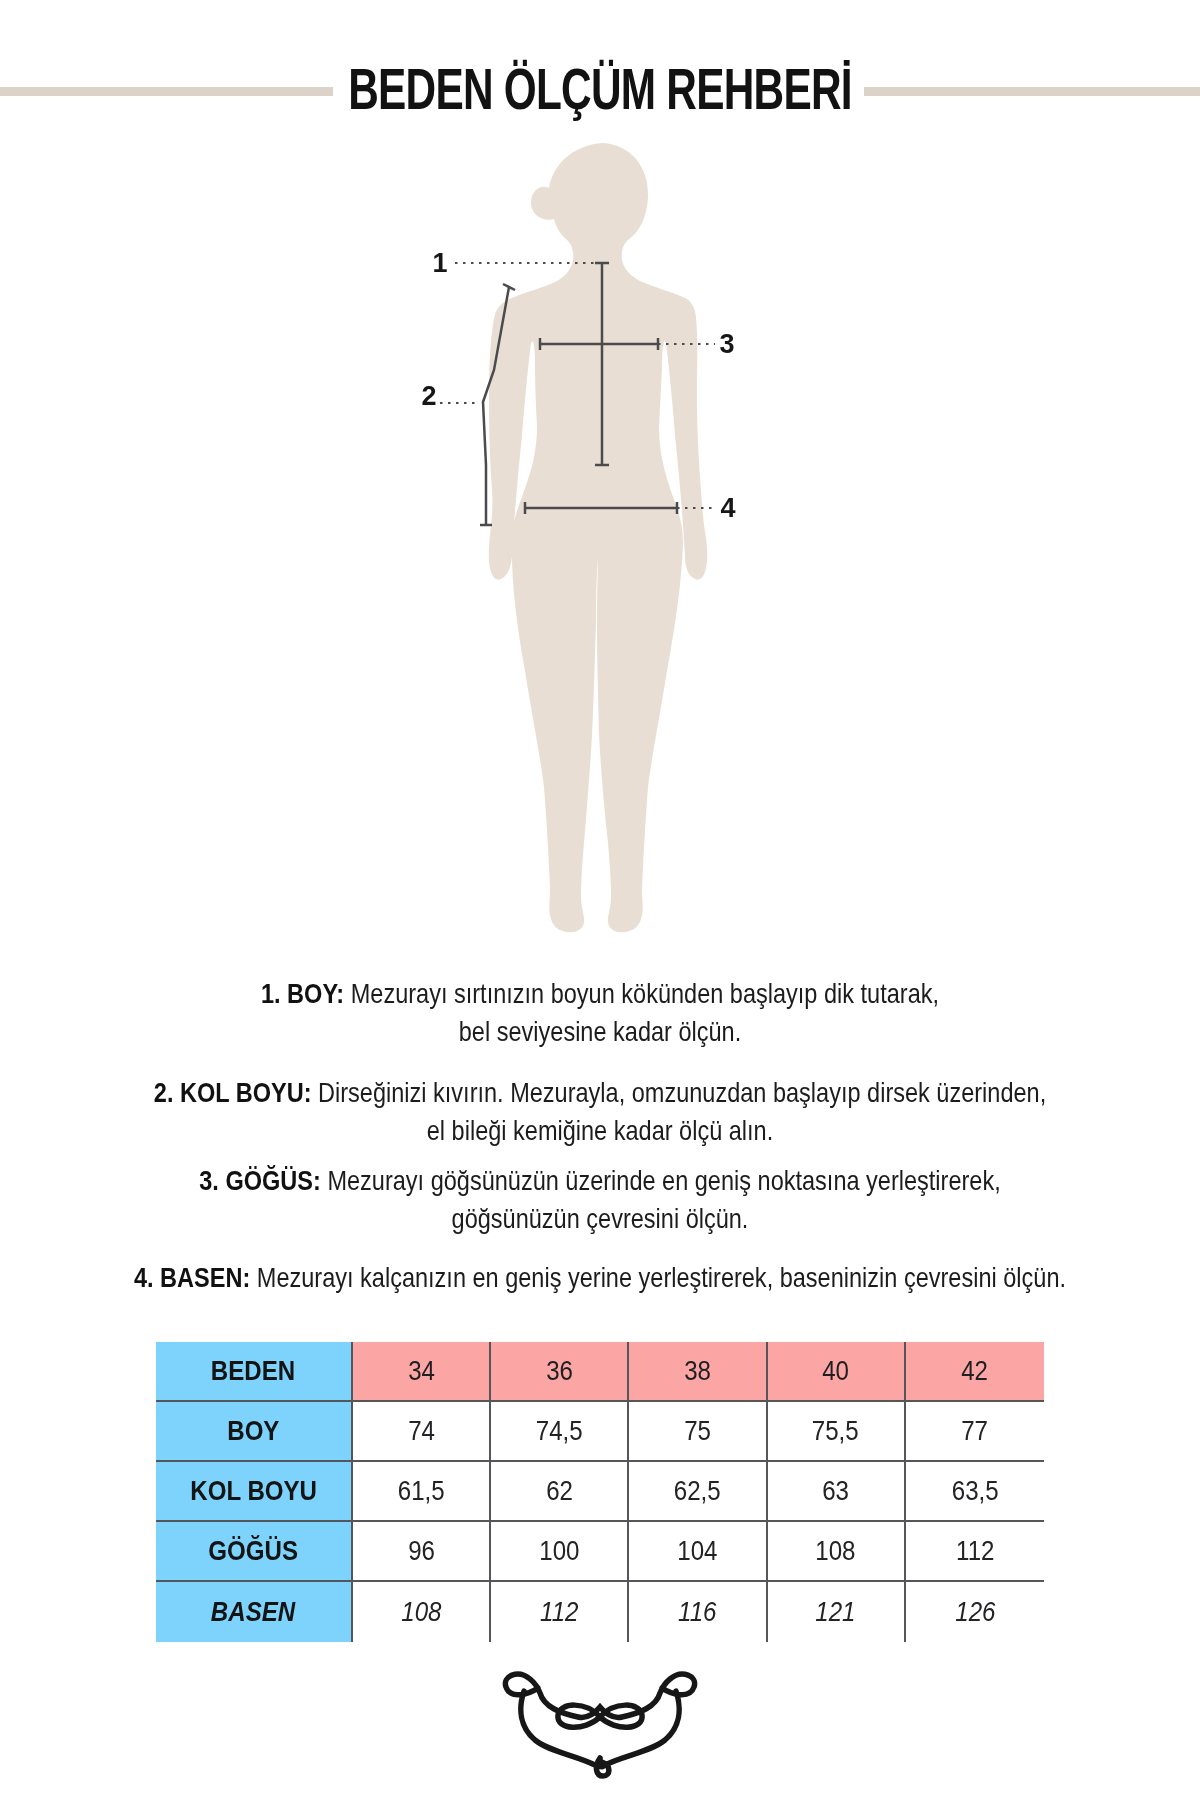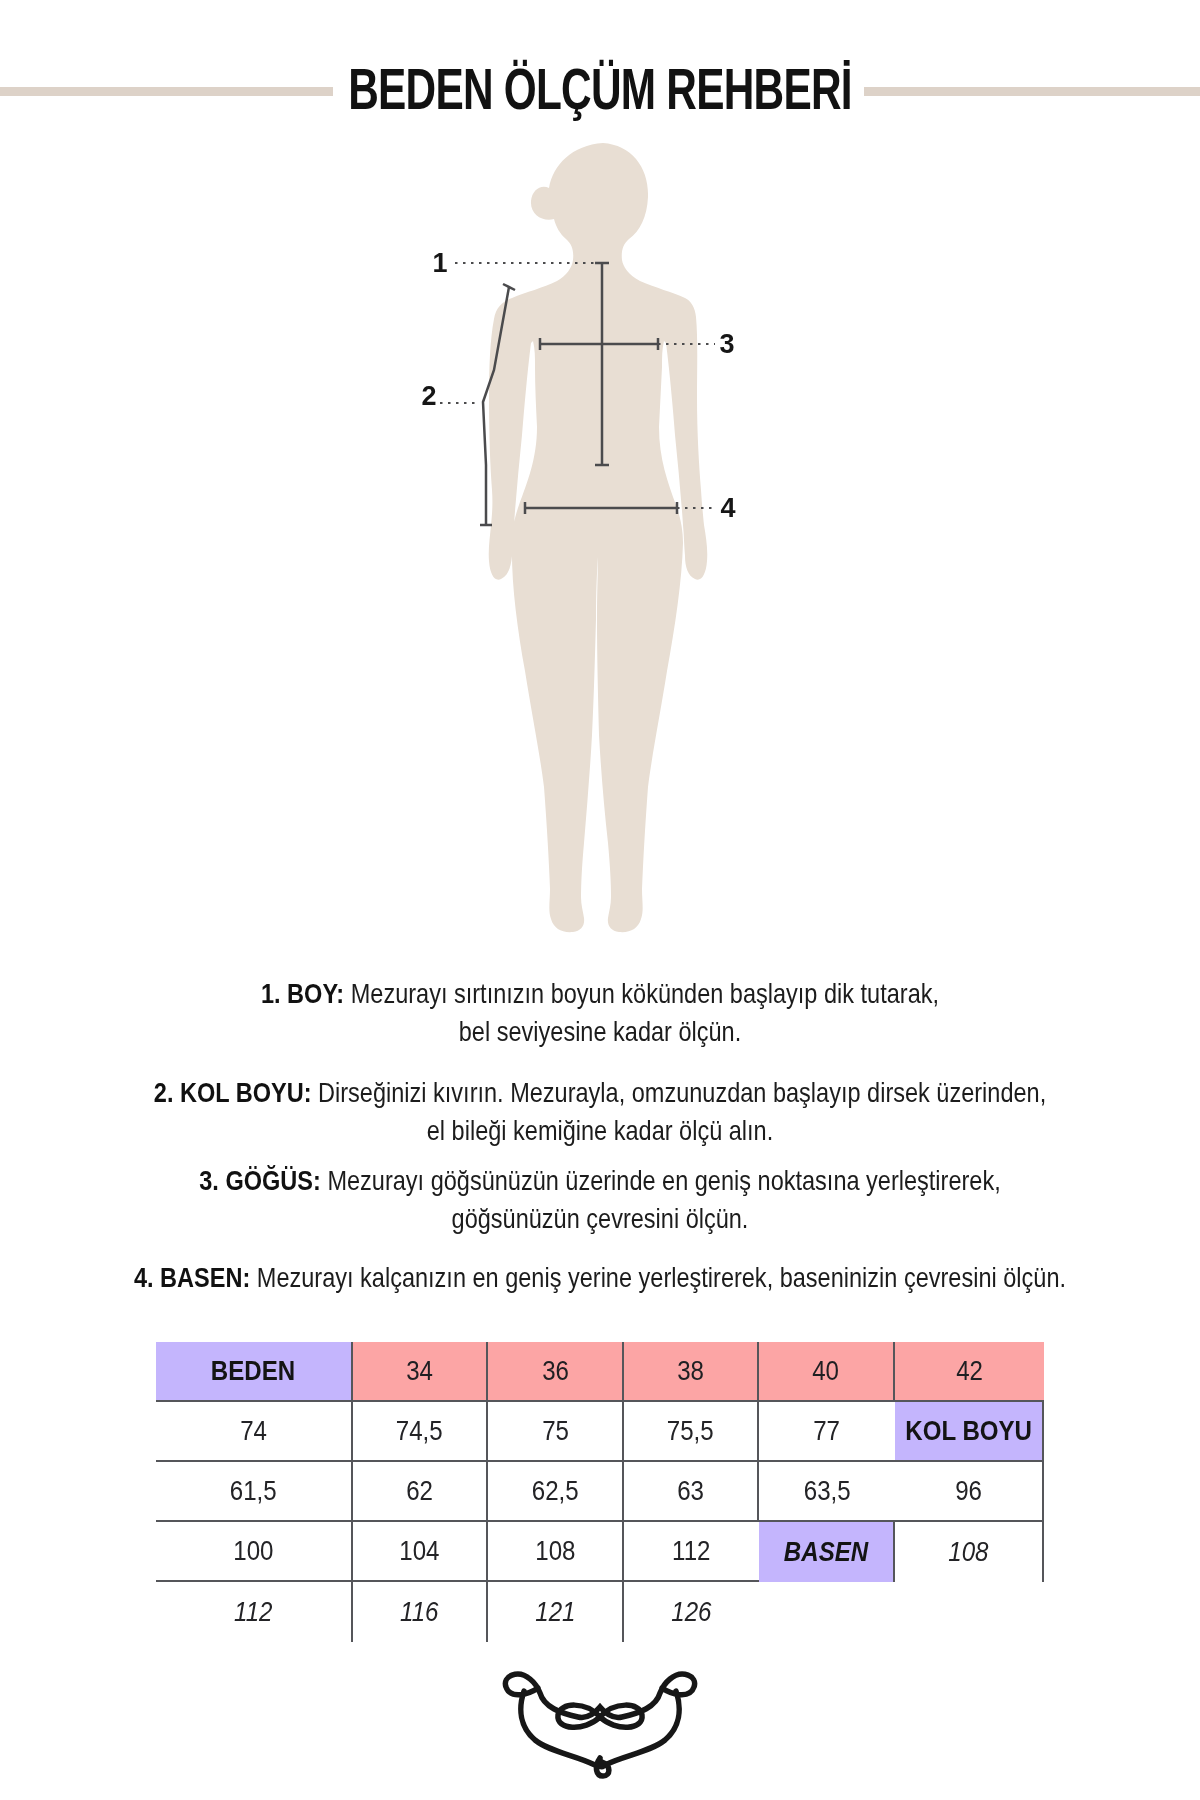--- a/index.html
+++ b/index.html
@@ -39,21 +39,21 @@
     position:absolute;left:156px;top:1342px;width:888px;
     display:grid;grid-template-columns:197px repeat(5,1fr);
   }
   .size-table .cell{
     height:60px;display:flex;align-items:center;justify-content:center;
     font-size:28px;box-sizing:border-box;
     border-right:2px solid #55565a;border-bottom:2px solid #55565a;
   }
   .size-table .cell.last-col{border-right:none;}
   .size-table .cell.last-row{border-bottom:none;font-style:italic;}
-  .size-table .rowlabel{background:#c4b5fd;font-weight:bold;color:#141414;}
+  .size-table .rowlabel{background:#7dd3fc;font-weight:bold;color:#141414;}
   .size-table .headval{background:#fca5a5;color:#1f1f22;}
   .size-table .val{background:#ffffff;color:#232326;}
   .cnd{display:inline-block;transform:scaleX(0.86);white-space:nowrap;}
   
   .logo-wrap{position:absolute;left:50%;top:1655px;transform:translateX(-50%);}
 </style>
 </head>
 <body>
 
 <div class="hdr-bar left"></div>
@@ -188,20 +188,23 @@
   <div class="cell headval">
       <span class="cnd">38</span>
     </div>
   <div class="cell headval">
       <span class="cnd">40</span>
     </div>
   <div class="cell headval last-col">
       <span class="cnd">42</span>
     </div>
 
+  <div class="cell rowlabel">
+      <span class="cnd">BOY</span>
+    </div>
   <div class="cell val">
       <span class="cnd">74</span>
     </div>
   <div class="cell val">
       <span class="cnd">74,5</span>
     </div>
   <div class="cell val">
       <span class="cnd">75</span>
     </div>
   <div class="cell val">
@@ -223,20 +226,23 @@
   <div class="cell val">
       <span class="cnd">62,5</span>
     </div>
   <div class="cell val">
       <span class="cnd">63</span>
     </div>
   <div class="cell val last-col">
       <span class="cnd">63,5</span>
     </div>
 
+  <div class="cell rowlabel">
+      <span class="cnd">GÖĞÜS</span>
+    </div>
   <div class="cell val">
       <span class="cnd">96</span>
     </div>
   <div class="cell val">
       <span class="cnd">100</span>
     </div>
   <div class="cell val">
       <span class="cnd">104</span>
     </div>
   <div class="cell val">

